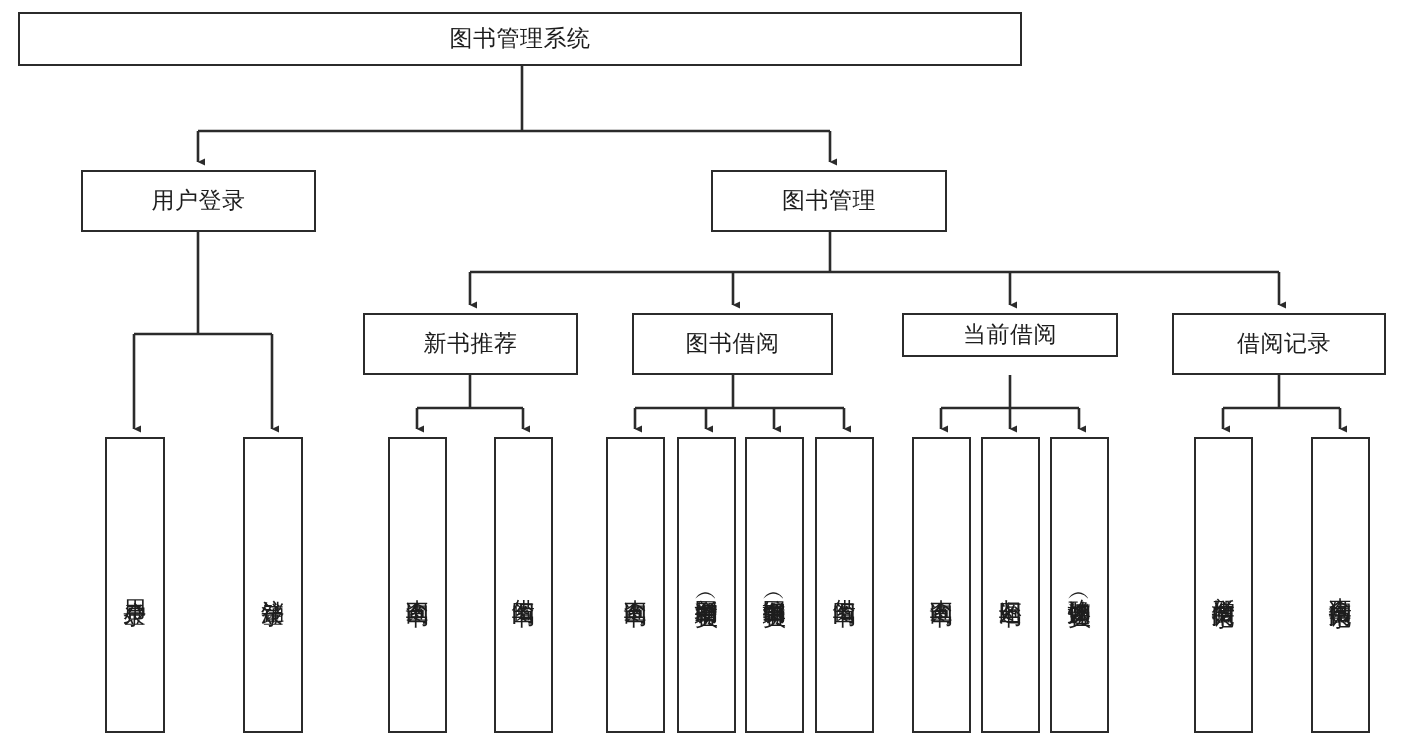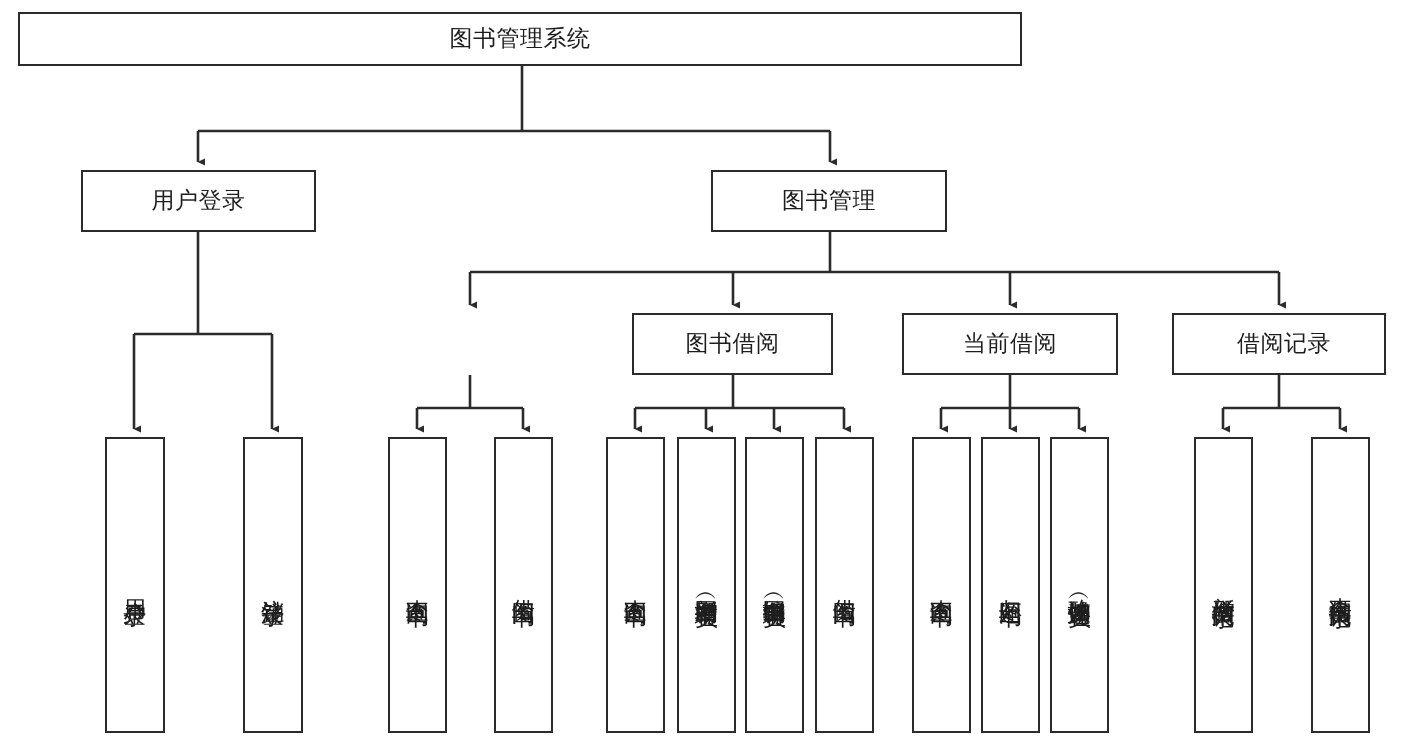--- a/index.html
+++ b/index.html
@@ -144,24 +144,27 @@
     <span class="node-label">图书管理系统</span>
   </div>
 
   <div class="node horiz" style="left:81px; top:170px; width:235px; height:62px;">
     <span class="node-label">用户登录</span>
   </div>
   <div class="node horiz" style="left:711px; top:170px; width:236px; height:62px;">
     <span class="node-label">图书管理</span>
   </div>
 
+  <div class="node horiz" style="left:363px; top:313px; width:215px; height:62px;">
+    <span class="node-label">新书推荐</span>
+  </div>
   <div class="node horiz" style="left:632px; top:313px; width:201px; height:62px;">
     <span class="node-label">图书借阅</span>
   </div>
-  <div class="node horiz" style="left:902px; top:313px; width:216px; height:62px;">
+  <div class="node horiz" style="left:902px; top:313px; width:216px; height:44px;">
     <span class="node-label">当前借阅</span>
   </div>
   <div class="node horiz" style="left:1172px; top:313px; width:214px; height:62px;padding-left:10px;">
     <span class="node-label">借阅记录</span>
   </div>
 
   <div class="node vert" style="left:105px; top:437px; width:60px; height:296px;">
     <span class="node-label">用户登录</span>
   </div>
   <div class="node vert" style="left:243px; top:437px; width:60px; height:296px;">

